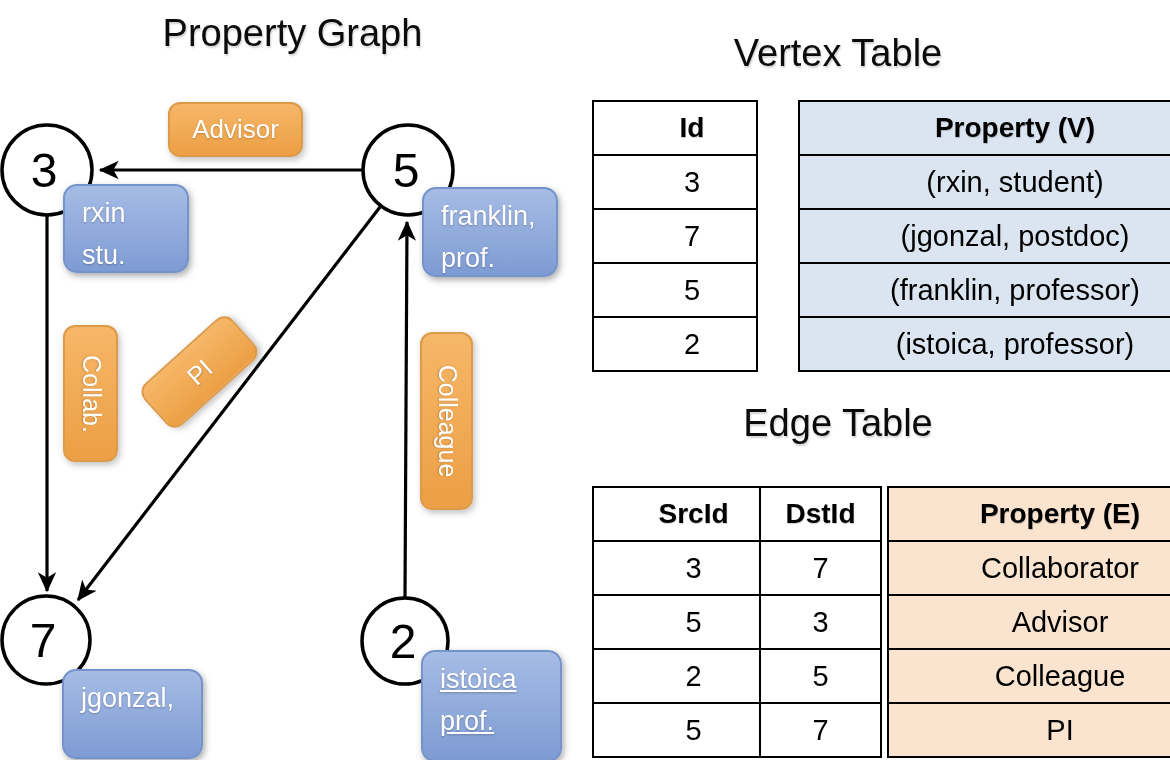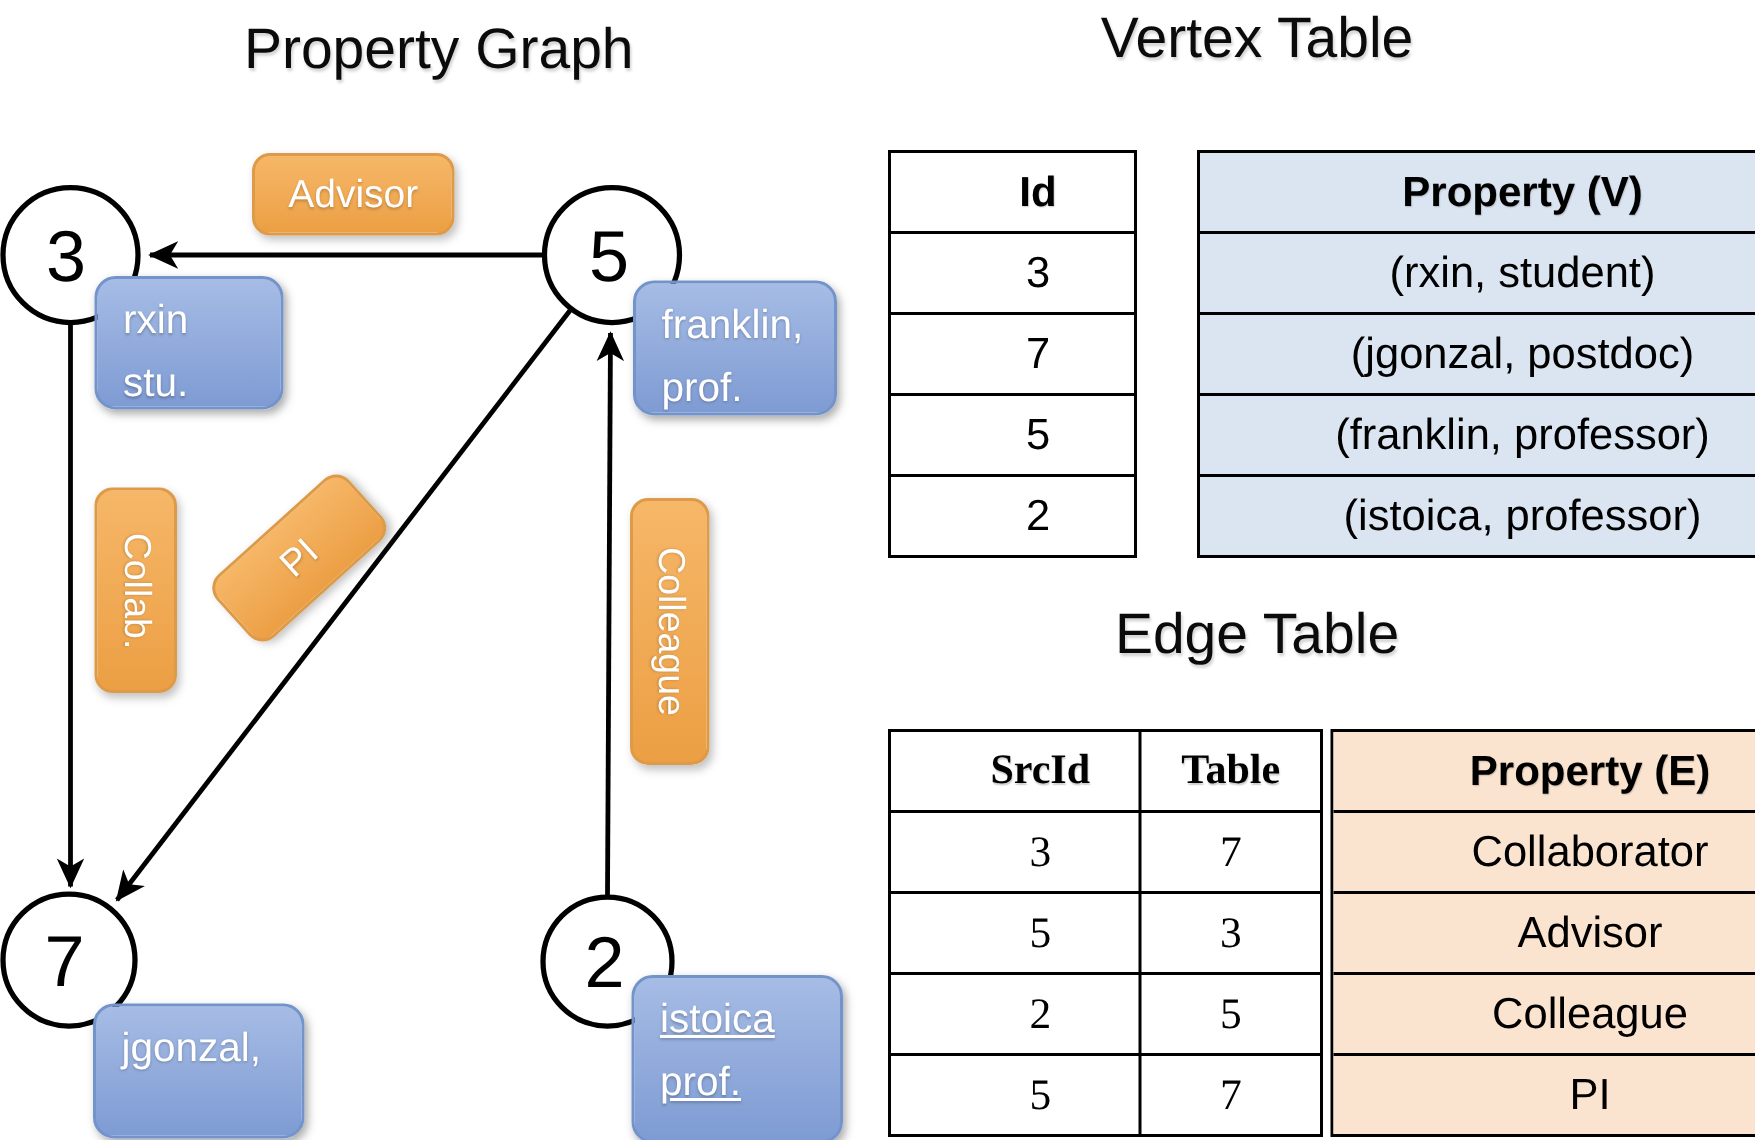--- a/index.html
+++ b/index.html
@@ -112,44 +112,44 @@
 <div class="abs ebox" style="left:63px;top:325px;width:55px;height:137px;">
   <span class="vtext">Collab.</span>
 </div>
 <div class="abs ebox center" style="left:140px;top:344px;width:119px;height:56px;transform:rotate(-42deg);font-size:25px;">
   <span>PI</span>
 </div>
 <div class="abs ebox" style="left:420px;top:332px;width:53px;height:178px;">
   <span class="vtext">Colleague</span>
 </div>
 
-<div class="abs big-title" style="left:585px;top:5px;width:506px;">Vertex Table</div>
+<div class="abs big-title" style="left:585px;top:32px;width:506px;">Vertex Table</div>
 
 <div class="abs mini-table" style="left:592px;top:100px;width:166px;">
   <div class="trow hdr">Id</div>
   <div class="trow">3</div>
   <div class="trow">7</div>
   <div class="trow">5</div>
   <div class="trow">2</div>
 </div>
 
 <div class="abs mini-table fill-blue" style="left:798px;top:100px;width:400px;">
   <div class="trow hdr">Property (V)</div>
   <div class="trow">(rxin, student)</div>
   <div class="trow">(jgonzal, postdoc)</div>
   <div class="trow">(franklin, professor)</div>
   <div class="trow">(istoica, professor)</div>
 </div>
 
 <div class="abs big-title" style="left:585px;top:402px;width:506px;">Edge Table</div>
 
-<div class="abs mini-table split" style="left:592px;top:486px;width:290px;font-family:Liberation Serif, serif;">
+<div class="abs mini-table split" style="left:592px;top:486px;width:290px;">
   <div class="trow hdr">
     <span class="c1">SrcId</span>
-    <span class="c2">Table</span>
+    <span class="c2">DstId</span>
   </div>
   <div class="trow">
     <span class="c1">3</span>
     <span class="c2">7</span>
   </div>
   <div class="trow">
     <span class="c1">5</span>
     <span class="c2">3</span>
   </div>
   <div class="trow">

